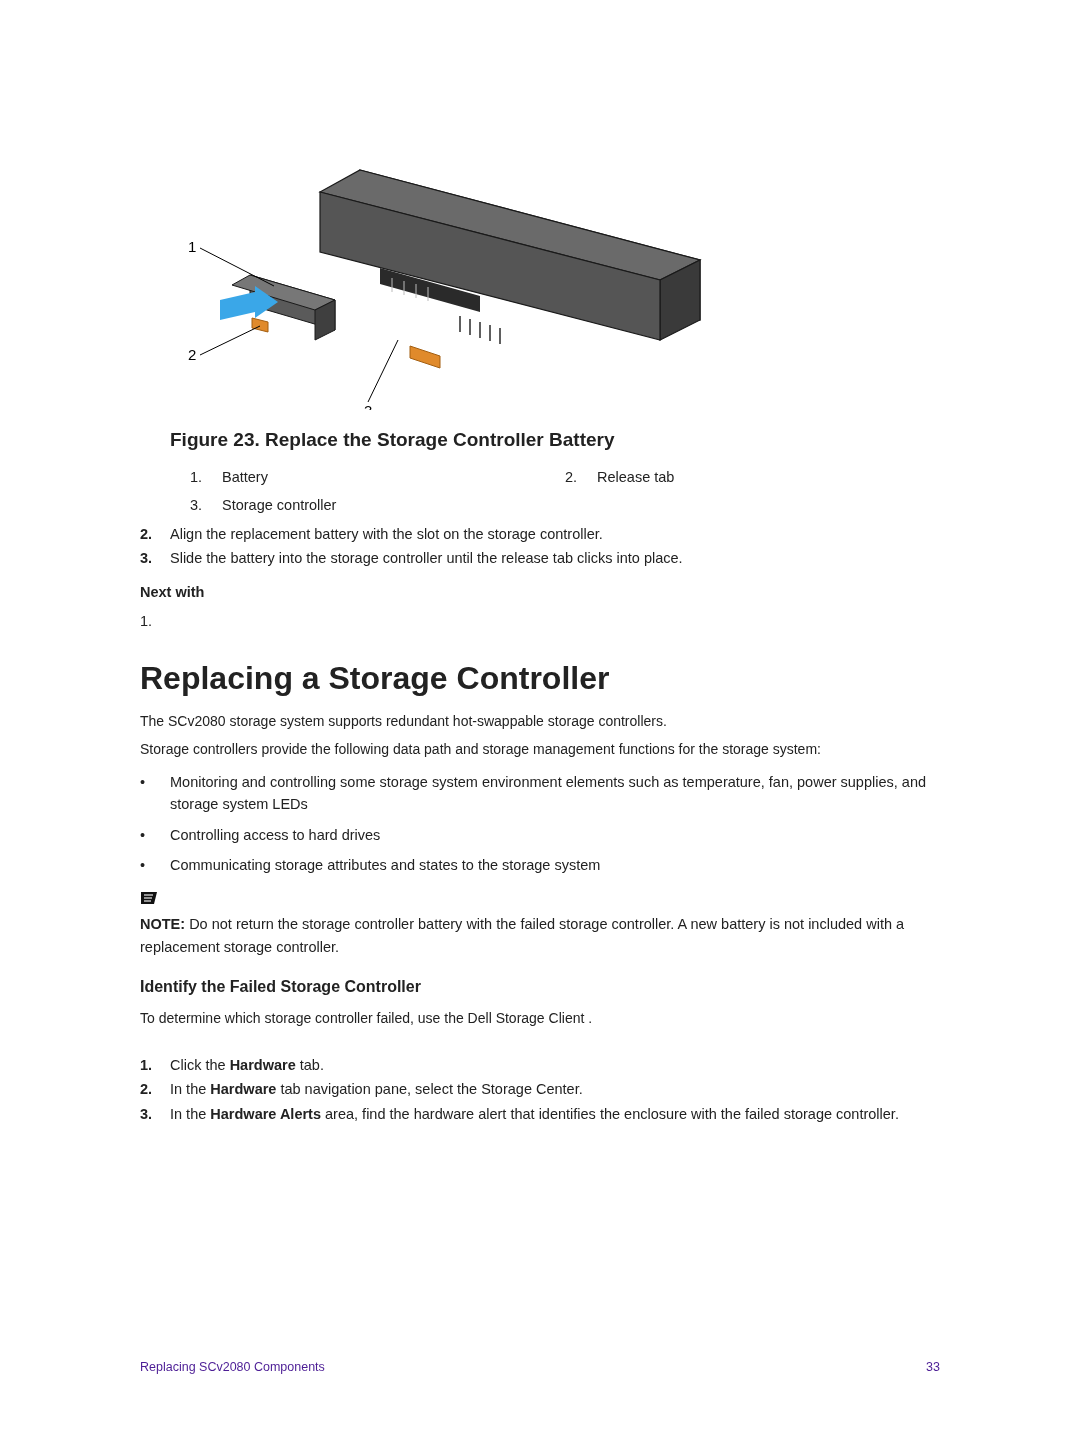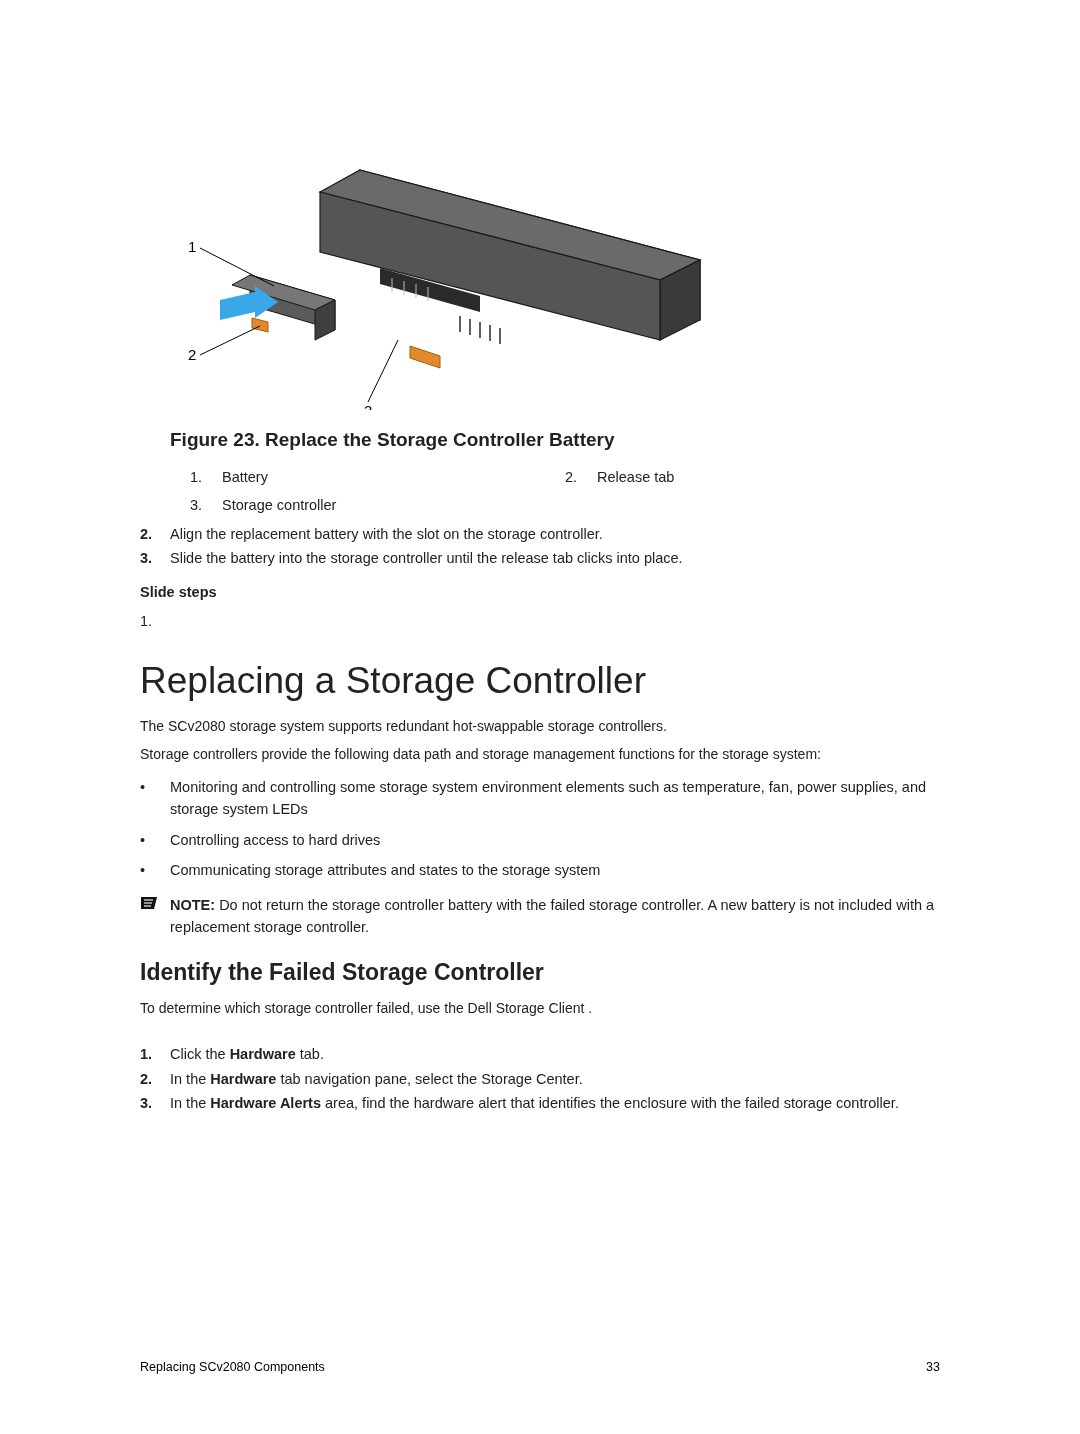--- a/index.html
+++ b/index.html
@@ -59,22 +59,22 @@
       width: 30px;
       flex-shrink: 0;
     }
     .h-next {
       font-size: 14.5px;
       font-weight: bold;
       margin-top: 6px;
       margin-bottom: 10px;
     }
     .h1-sec {
-      font-size: 37px;
-      font-weight: normal;
+      font-size: 32px;
+      font-weight: bold;
       margin-top: 28px;
       margin-bottom: 14px;
     }
     .para {
       font-size: 14px;
       line-height: 1.55;
       margin-bottom: 6px;
     }
     .bullets {
       margin-top: 10px;
@@ -88,40 +88,41 @@
     }
     .bullets .dot {
       width: 30px;
       flex-shrink: 0;
     }
     .note-block {
       display: flex;
       font-size: 14.5px;
       line-height: 1.55;
       margin-bottom: 20px;
+      flex-direction: column;
     }
     .note-icon {
       width: 30px;
       flex-shrink: 0;
     }
     .h2-sec {
-      font-size: 23px;
+      font-size: 16px;
       font-weight: bold;
       margin-top: 12px;
       margin-bottom: 12px;
     }
     .footer {
       position: absolute;
       bottom: 60px;
       left: 140px;
       right: 140px;
       display: flex;
       justify-content: space-between;
       font-size: 12.5px;
-      color: #000000;
+      color: #4c1d95;
       margin-top: 8px;
     }
     .b { font-weight: bold; }
   </style>
 </head>
 <body>
 
 <div class="figure-image">
   <svg width="560" height="310" viewBox="0 0 560 310">
 
@@ -197,21 +198,21 @@
   <li>
     <span class="sn">2.</span>
     <span>Align the replacement battery with the slot on the storage controller.</span>
   </li>
   <li>
     <span class="sn">3.</span>
     <span>Slide the battery into the storage controller until the release tab clicks into place.</span>
   </li>
 </ul>
 
-<div class="h-next">Slide steps</div>
+<div class="h-next">Next with</div>
 
 <ul class="num-steps">
   <li>
     <span class="plain-n">1.</span>
   </li>
 </ul>
 
 <h1 class="h1-sec">Replacing a Storage Controller</h1>
 
 <p class="para">The SCv2080 storage system supports redundant hot-swappable storage controllers.</p>

